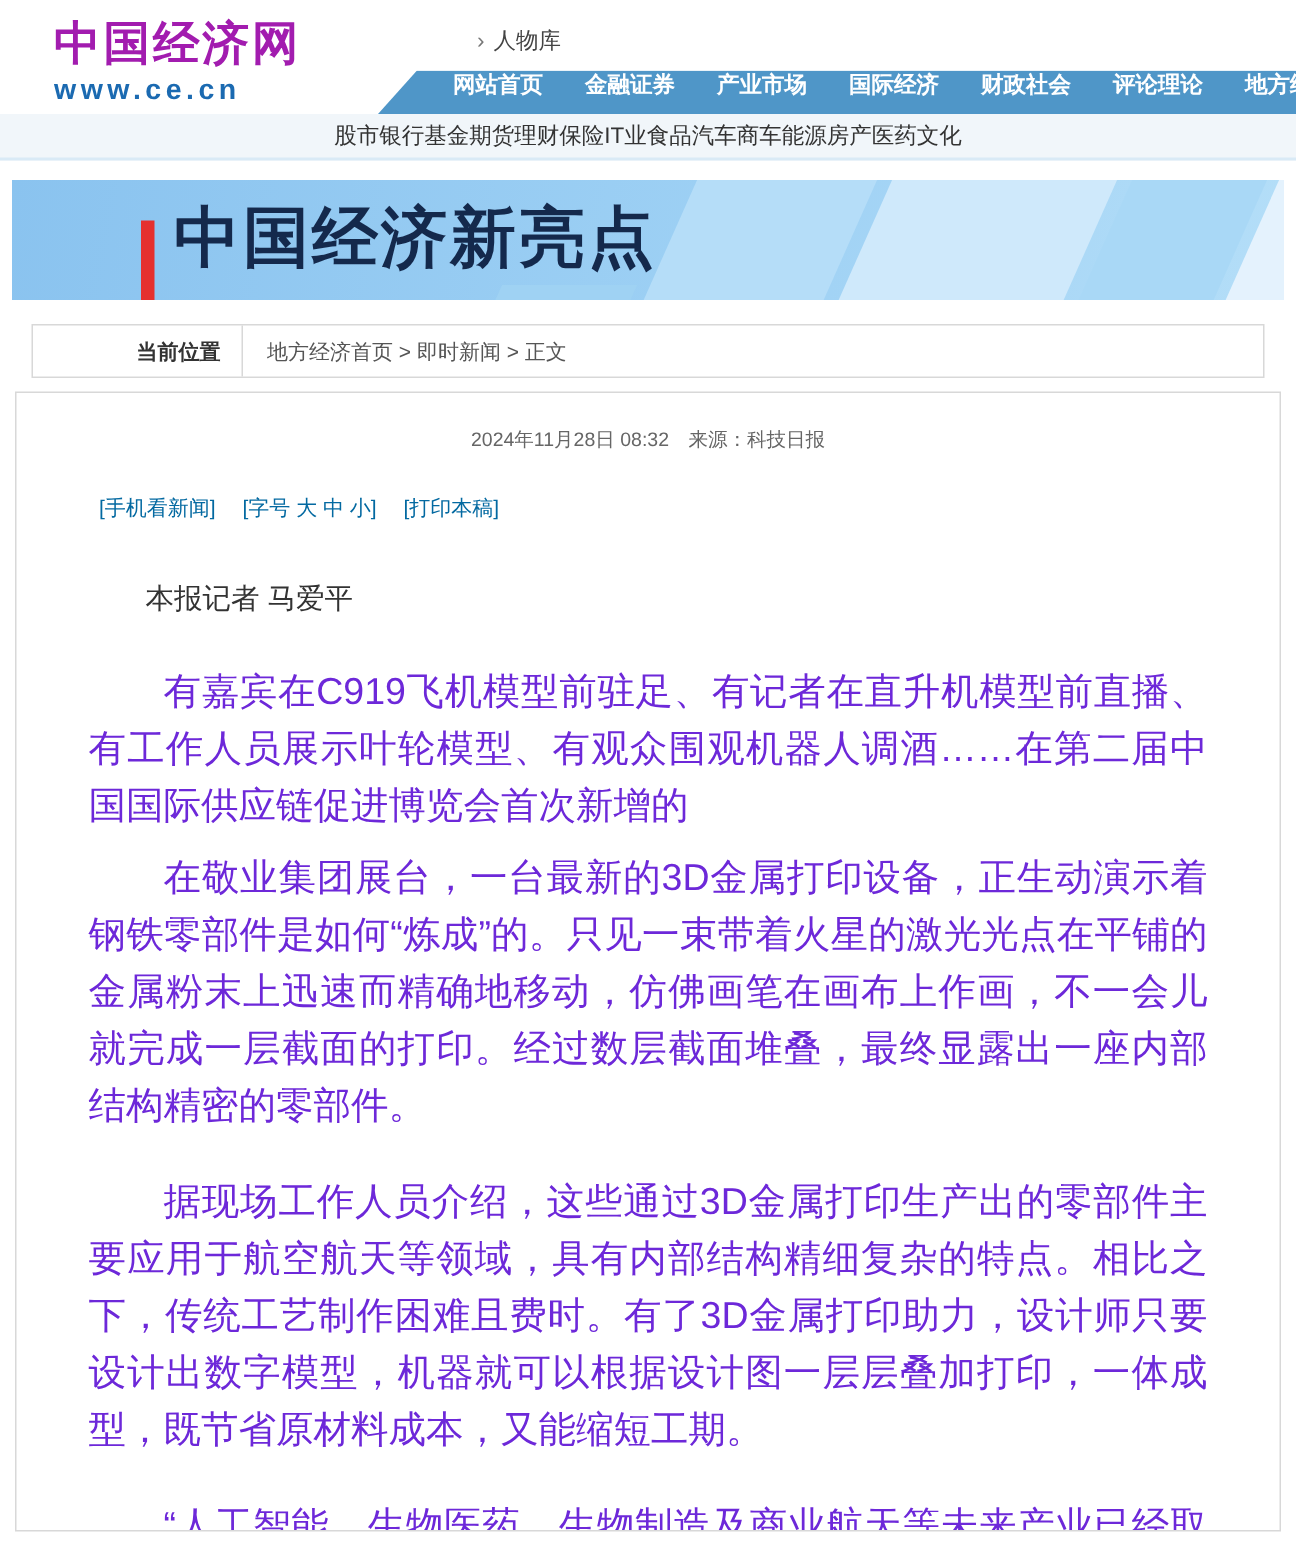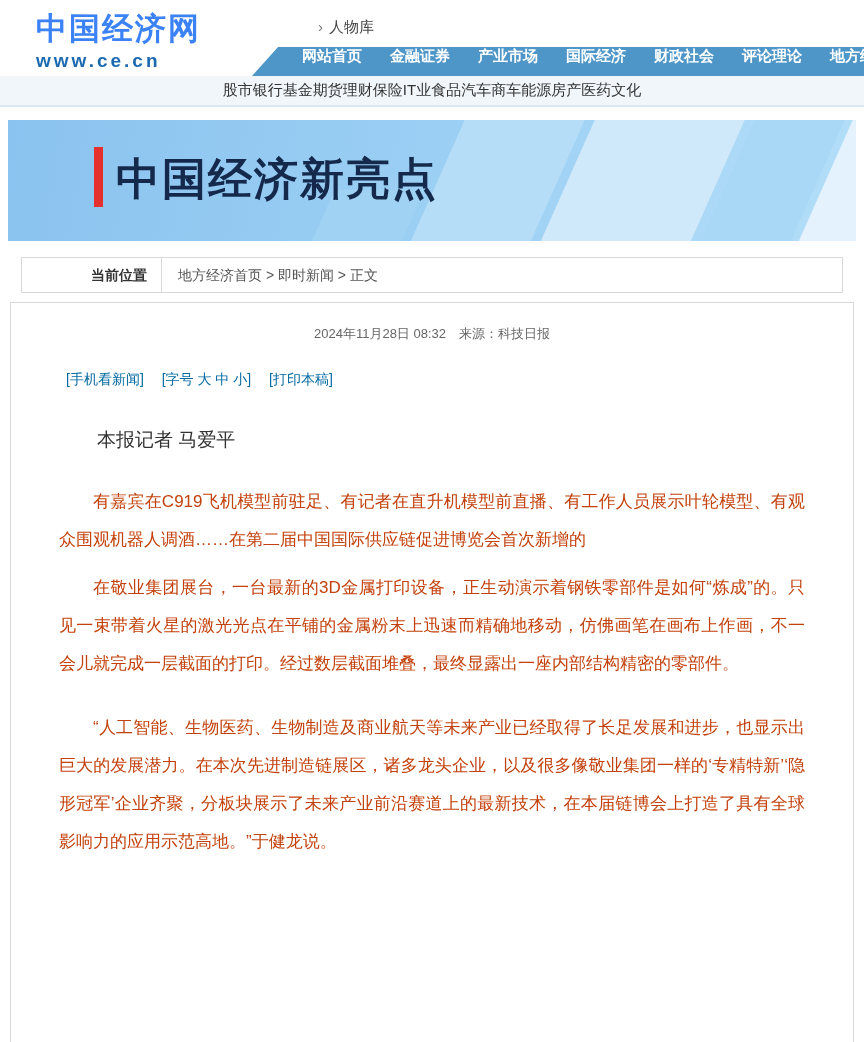--- a/index.html
+++ b/index.html
@@ -2,37 +2,37 @@
 <html><head>
 <meta charset="utf-8">
 <style>
   * { margin:0; padding:0; box-sizing:border-box; }
   html,body { width:864px; height:1042px; overflow:hidden; background:#fff;
     font-family:"Liberation Sans","DejaVu Sans",sans-serif; }
 
   
   .header { position:relative; height:76px; background:#fff; }
   .logo { position:absolute; left:36px; top:8px; cursor:pointer; }
-  .logo-cn { font-size:31px; font-weight:900; color:#3b82f6; letter-spacing:2px;
+  .logo-cn { font-size:31px; font-weight:900; color:#a21caf; letter-spacing:2px;
     font-family:Liberation Serif, serif; }
   .logo-url { font-size:19px; font-weight:bold; color:#1b6ab1; letter-spacing:3px; margin-top:0px; }
   .people-link { position:absolute; left:318px; top:18px; font-size:15px; color:#444; cursor:pointer; }
   .people-link .chev { color:#777; margin-right:6px; }
   .mainnav { position:absolute; left:252px; right:0; top:47px; height:29px;
     background:#4f96c8; clip-path:polygon(26px 0,100% 0,100% 100%,0 100%);
     display:flex; align-items:flex-start; padding-left:36px; gap:0; overflow:hidden; white-space:nowrap; }
   .mainnav span { color:#fff; font-size:15px; font-weight:bold; padding:0 14px; cursor:pointer; }
 
   
   .subnav { height:31px; background:#f1f6fa; border-bottom:2px solid #d9eaf6;
     display:flex; align-items:center; justify-content:center; padding:0 42px; }
   .subnav span { font-size:15px; color:#333; cursor:pointer; white-space:nowrap; }
 
   
-  .banner { position:relative; margin:13px 8px 0; height:121px; overflow:hidden;
+  .banner { position:relative; margin:13px 8px 0; height:80px; overflow:hidden;
     background:linear-gradient(100deg,#8ac3ef 0%,#9dd0f4 55%,#b4def8 100%); }
   .stripe { position:absolute; top:-20px; height:160px; transform:skewX(-24deg); }
   .s1 { left:430px; width:120px; background:#b5ddf8; }
   .s2 { left:560px; width:150px; background:#cfe9fb; }
   .s3 { left:720px; width:90px;  background:#a9d8f6; }
   .s4 { left:818px; width:120px; background:#e4f2fd; }
   .s5 { left:300px; top:70px; width:90px; height:120px; background:#9fd2f3; }
   .banner-bar { position:absolute; left:86px; top:27px; width:9px; height:60px; background:#e5302e; }
   .banner-title { position:absolute; left:108px; top:50%; transform:translateY(-52%);
     font-size:44px; font-weight:900; color:#14294c; letter-spacing:2px; }
@@ -46,21 +46,21 @@
 
   
   .article { margin:9px 10px 0; border:1px solid #d8d8d8; background:#fff;
     padding:22px 48px 40px; height:760px; overflow:hidden; }
   .a-title { text-align:center; font-size:28px; font-weight:bold; color:#141414;
     letter-spacing:1px; margin:12px 0 16px; }
   .a-meta { text-align:center; font-size:13px; color:#666; margin-bottom:28px; }
   .a-tools { text-align:left; font-size:14px; color:#0369a1; margin-bottom:38px; }
   .a-tools span { margin:0 7px; cursor:pointer; }
   .byline { font-size:19px; color:#333; text-indent:2em; margin-bottom:30px; }
-  .para { font-size:17px; color:#c2410c; line-height:38px; text-indent:2em;
+  .para { font-size:25px; color:#6d28d9; line-height:38px; text-indent:2em;
     text-align:justify; margin-bottom:26px; }
   .para.cut { margin-bottom:10px; }
 </style>
 </head>
 <body>
 
 <div class="header">
   <div class="logo">
     <div class="logo-cn">中国经济网</div>
     <div class="logo-url">www.ce.cn</div>
@@ -115,14 +115,15 @@
 <div class="article">
   <div class="a-meta">2024年11月28日 08:32　来源：科技日报</div>
   <div class="a-tools">
     <span>[手机看新闻]</span>
     <span>[字号 大 中 小]</span>
     <span>[打印本稿]</span>
   </div>
   <div class="byline">本报记者 马爱平</div>
   <div class="para cut">有嘉宾在C919飞机模型前驻足、有记者在直升机模型前直播、有工作人员展示叶轮模型、有观众围观机器人调酒……在第二届中国国际供应链促进博览会首次新增的</div>
   <div class="para">在敬业集团展台，一台最新的3D金属打印设备，正生动演示着钢铁零部件是如何“炼成”的。只见一束带着火星的激光光点在平铺的金属粉末上迅速而精确地移动，仿佛画笔在画布上作画，不一会儿就完成一层截面的打印。经过数层截面堆叠，最终显露出一座内部结构精密的零部件。</div>
+  <div class="para">据现场工作人员介绍，这些通过3D金属打印生产出的零部件主要应用于航空航天等领域，具有内部结构精细复杂的特点。相比之下，传统工艺制作困难且费时。有了3D金属打印助力，设计师只要设计出数字模型，机器就可以根据设计图一层层叠加打印，一体成型，既节省原材料成本，又能缩短工期。</div>
   <div class="para">“人工智能、生物医药、生物制造及商业航天等未来产业已经取得了长足发展和进步，也显示出巨大的发展潜力。在本次先进制造链展区，诸多龙头企业，以及很多像敬业集团一样的‘专精特新’‘隐形冠军’企业齐聚，分板块展示了未来产业前沿赛道上的最新技术，在本届链博会上打造了具有全球影响力的应用示范高地。”于健龙说。</div>
 </div>
 
 </body></html>

